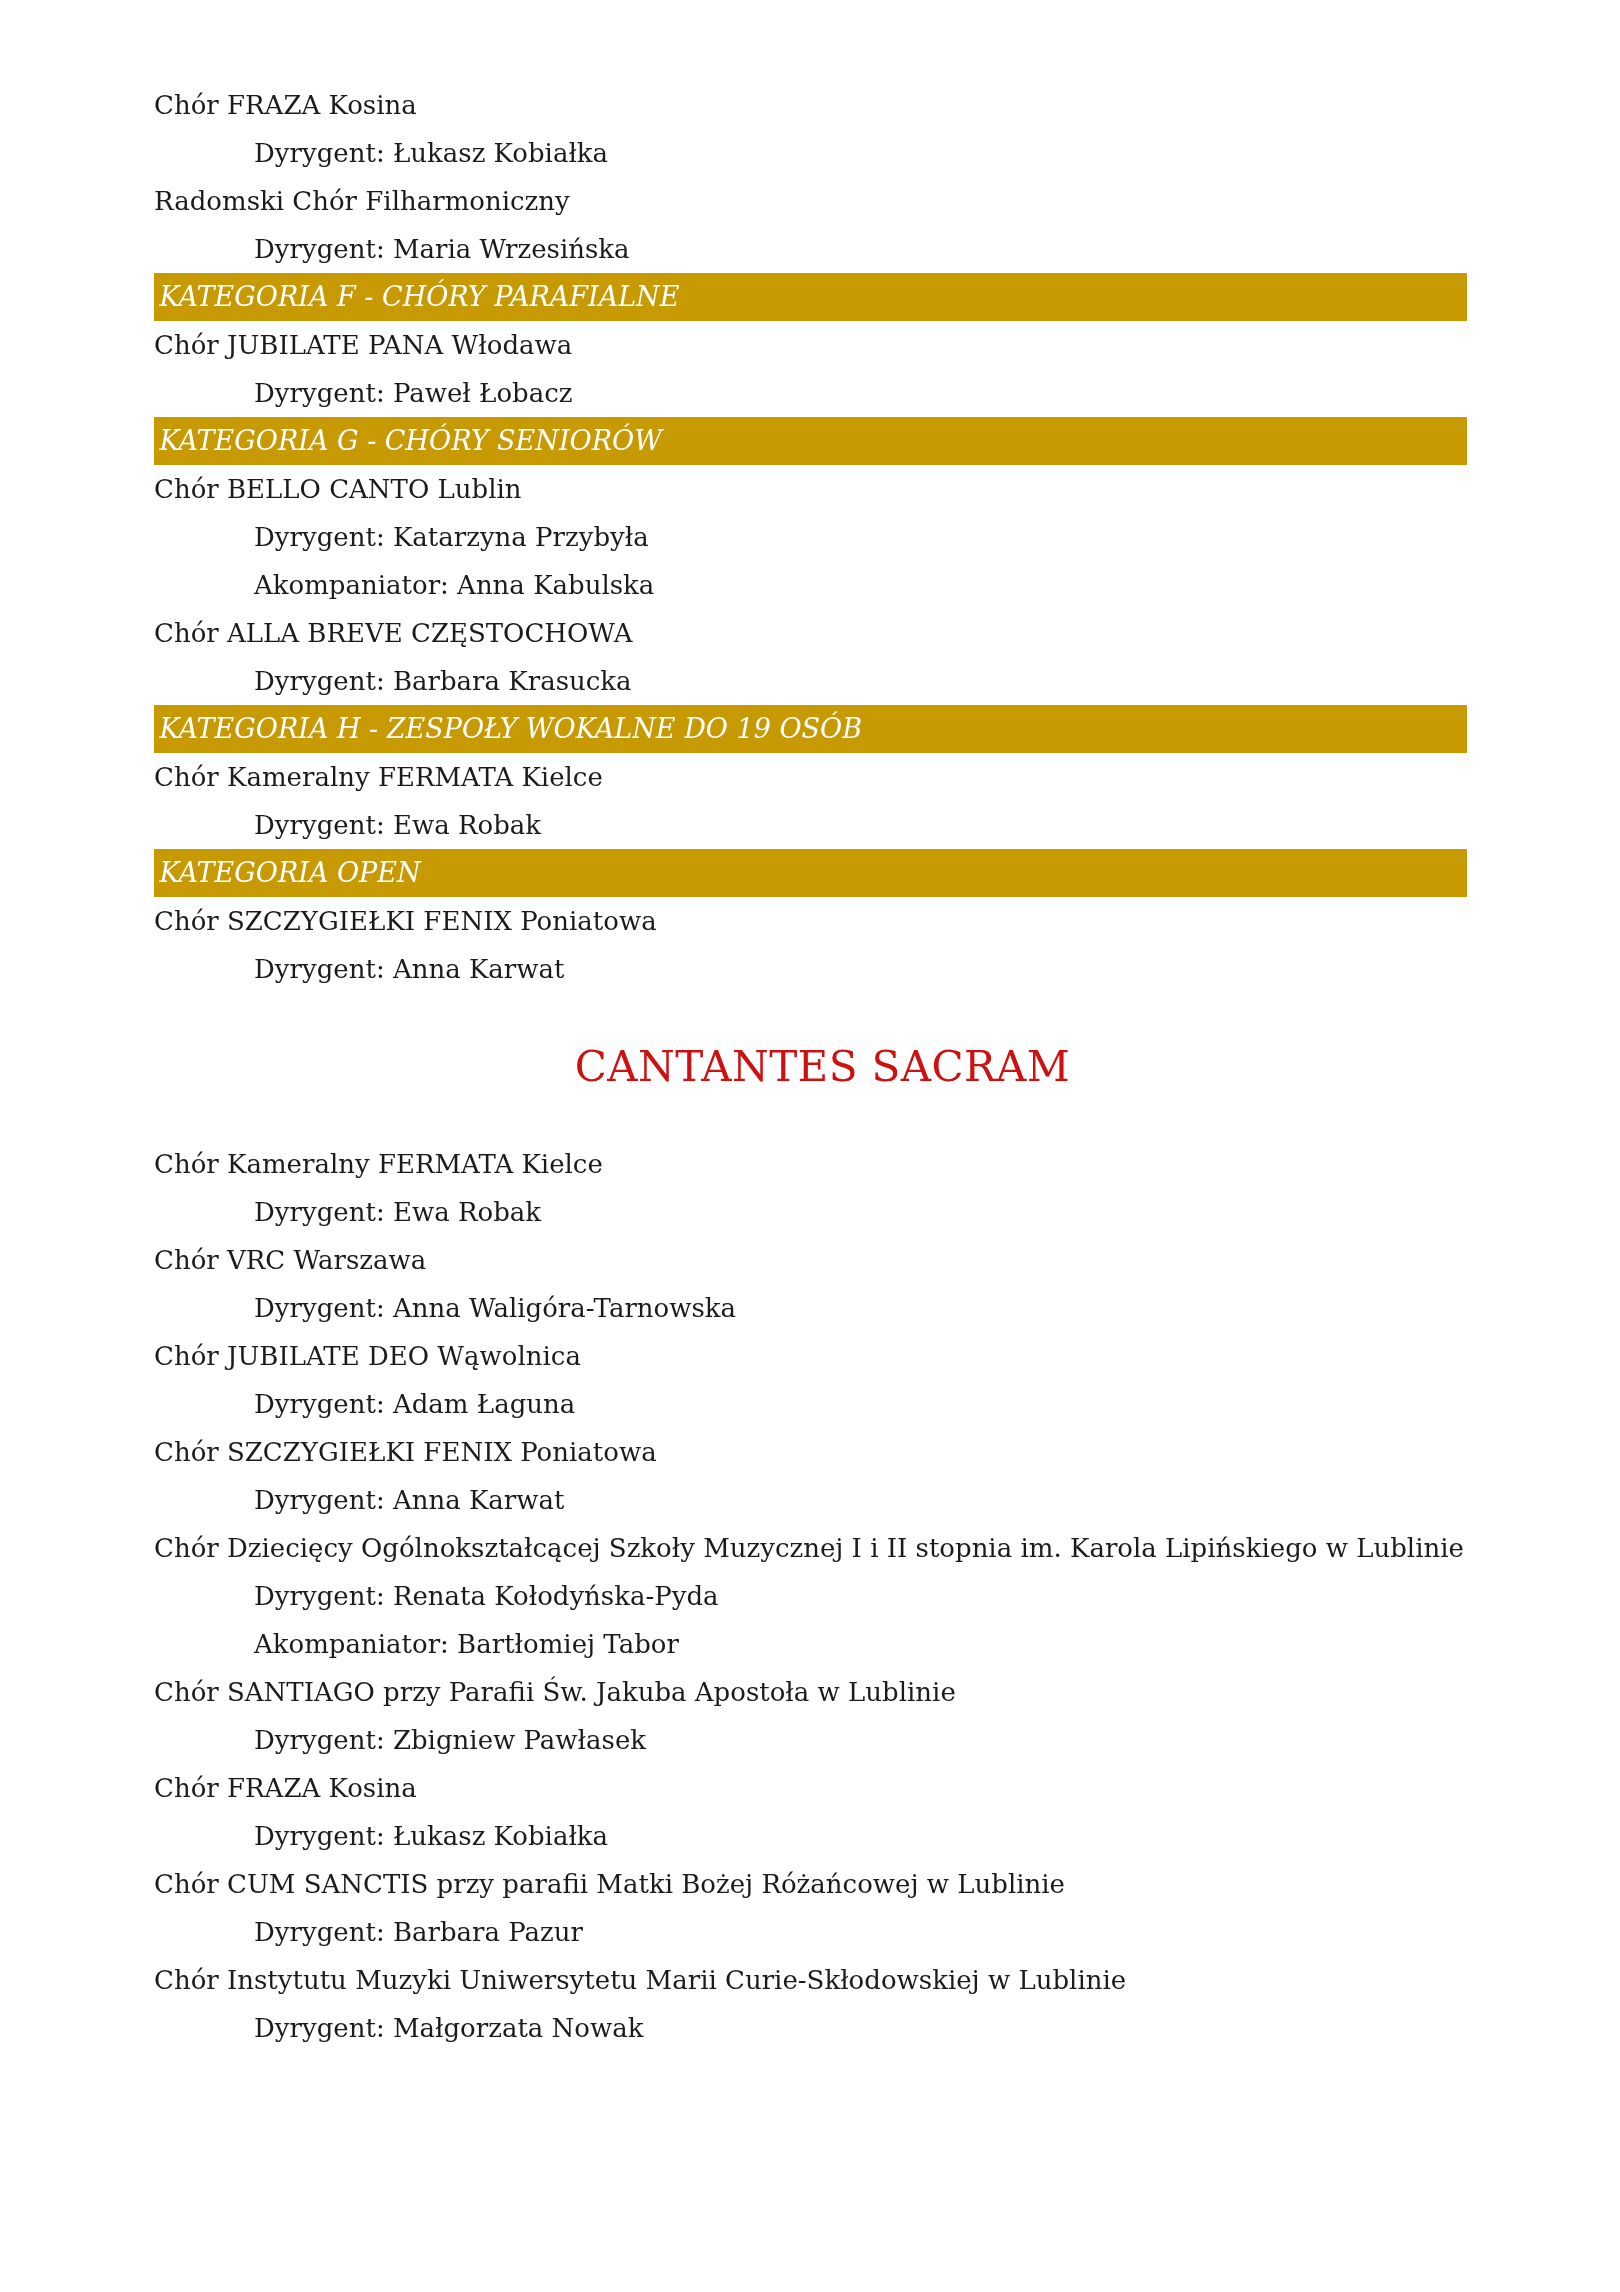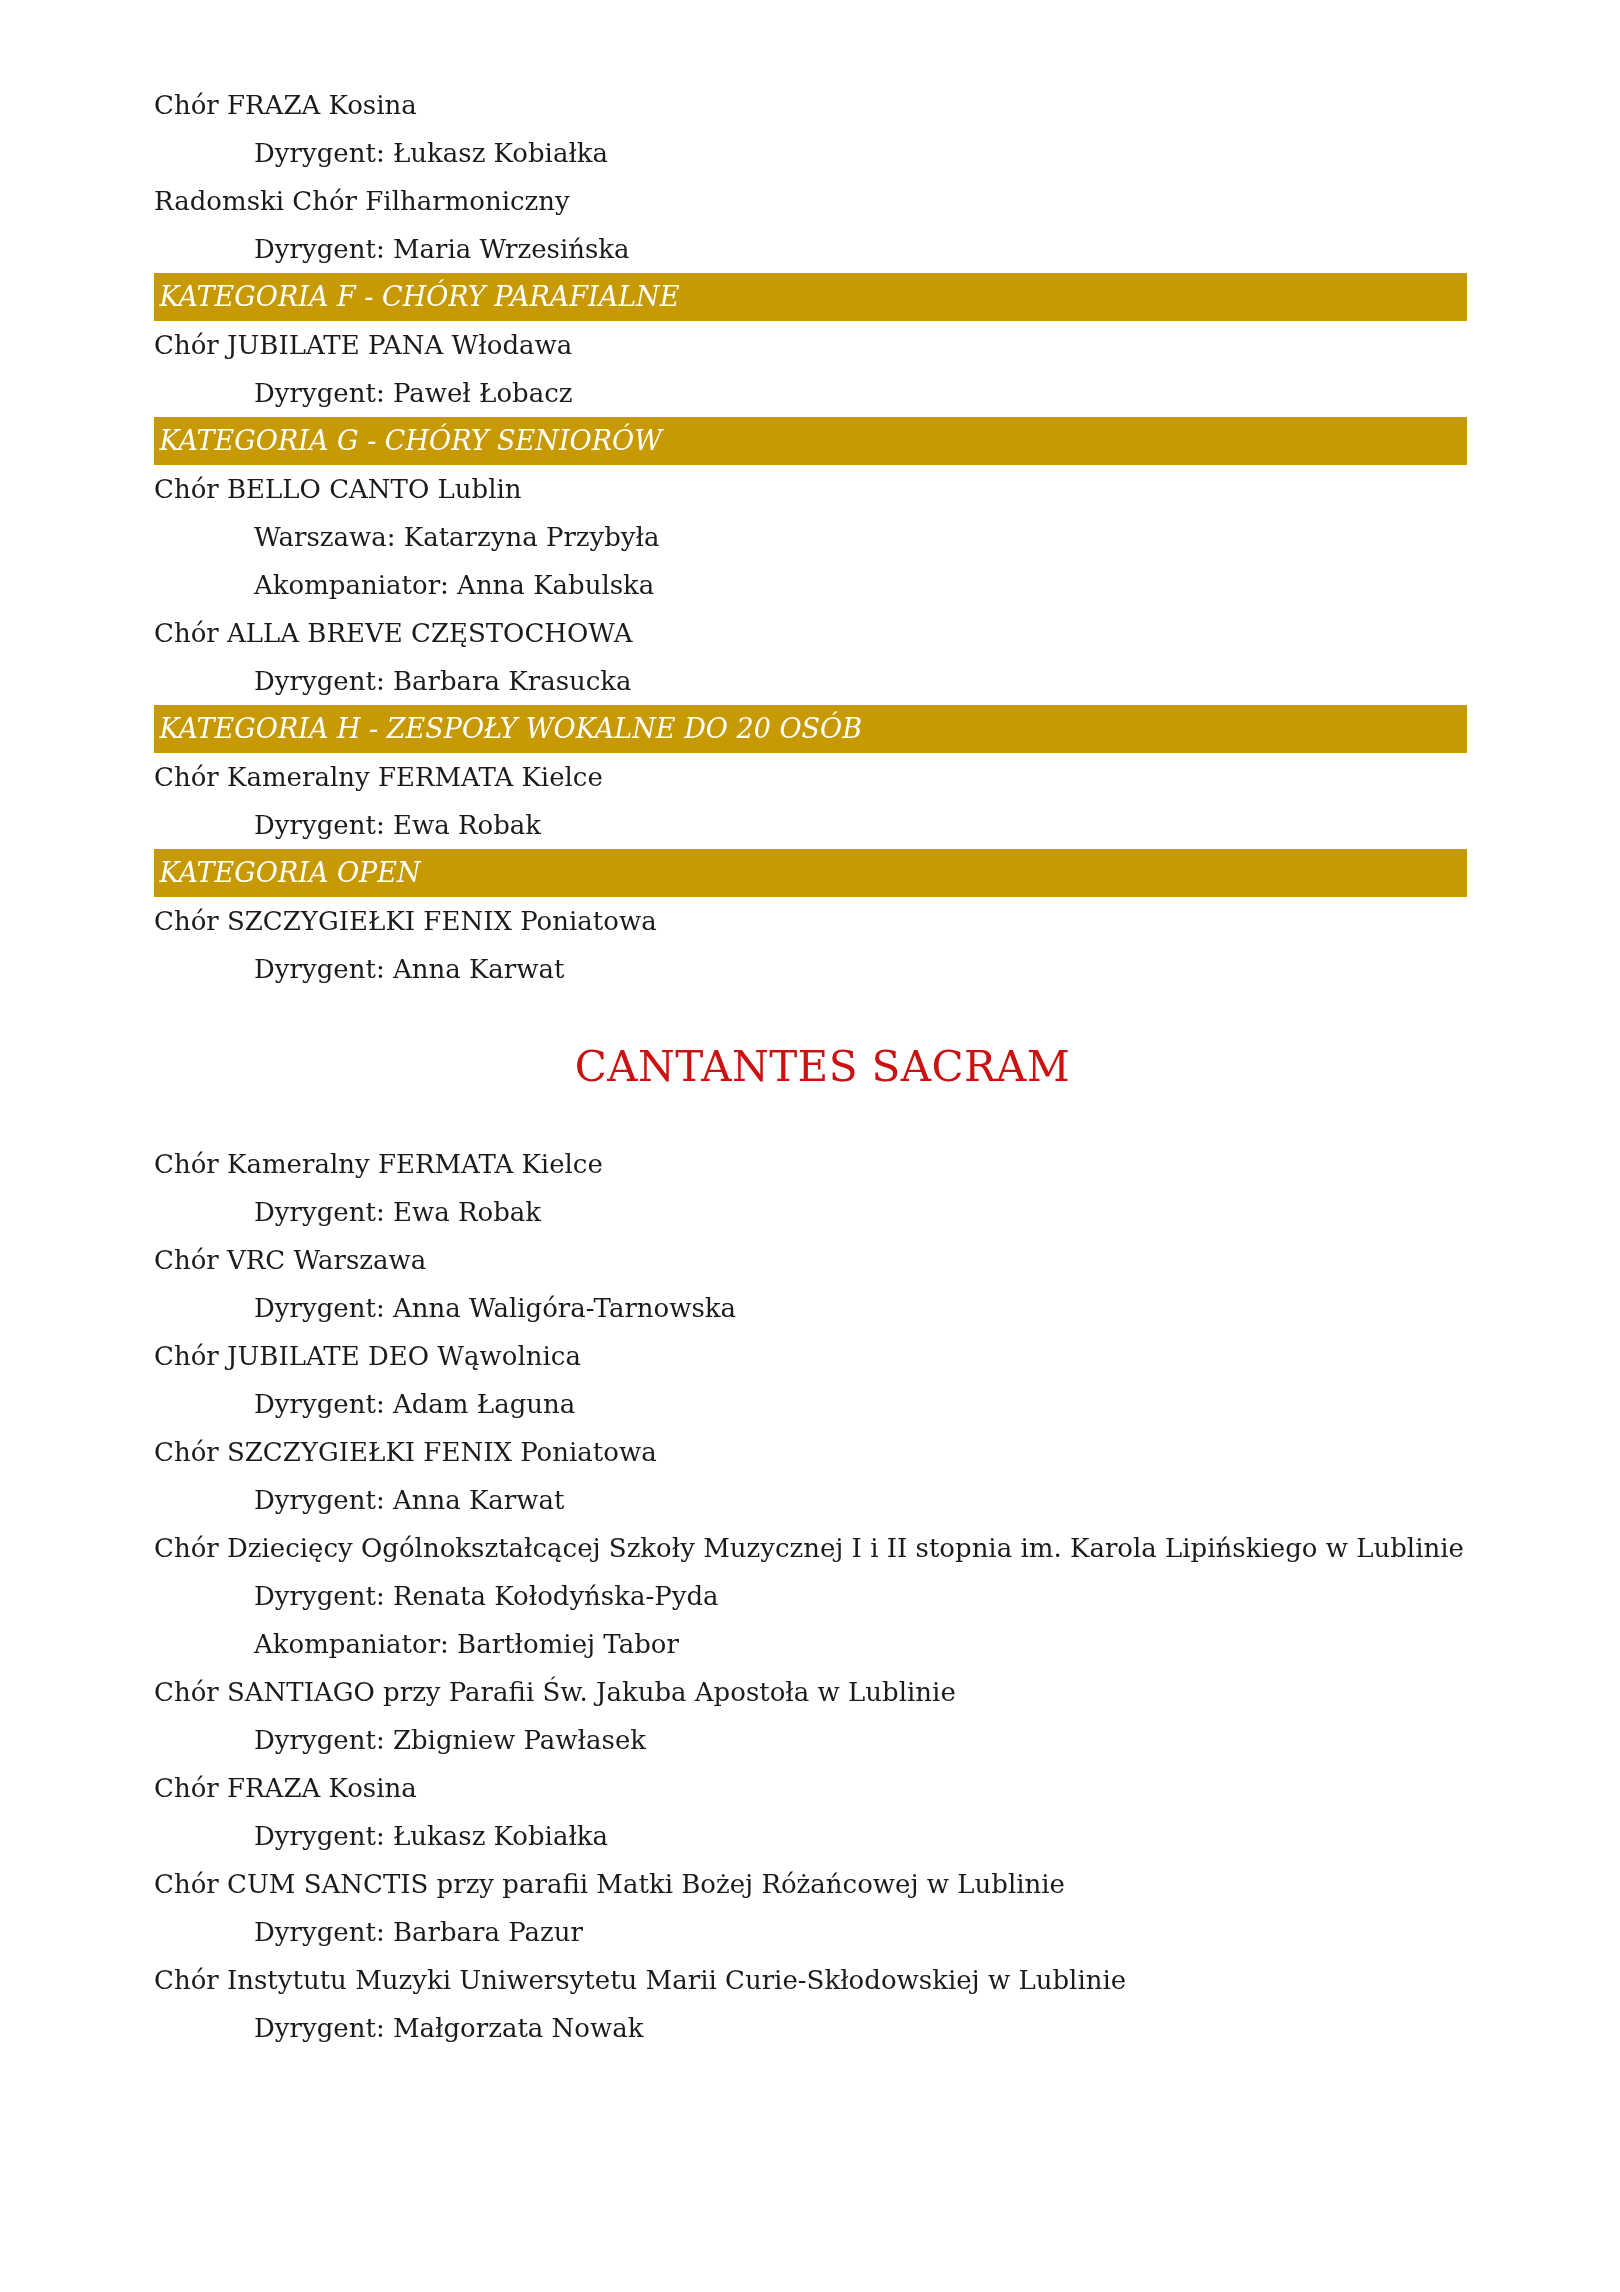--- a/index.html
+++ b/index.html
@@ -62,25 +62,25 @@
     <div id="list-before">
         <div class="line choir">Chór FRAZA Kosina</div>
         <div class="line role">Dyrygent: Łukasz Kobiałka</div>
         <div class="line choir">Radomski Chór Filharmoniczny</div>
         <div class="line role">Dyrygent: Maria Wrzesińska</div>
         <div class="line category">KATEGORIA F - CHÓRY PARAFIALNE</div>
         <div class="line choir">Chór JUBILATE PANA Włodawa</div>
         <div class="line role">Dyrygent: Paweł Łobacz</div>
         <div class="line category">KATEGORIA G - CHÓRY SENIORÓW</div>
         <div class="line choir">Chór BELLO CANTO Lublin</div>
-        <div class="line role">Warszawa: Katarzyna Przybyła</div>
+        <div class="line role">Dyrygent: Katarzyna Przybyła</div>
         <div class="line role">Akompaniator: Anna Kabulska</div>
         <div class="line choir">Chór ALLA BREVE CZĘSTOCHOWA</div>
         <div class="line role">Dyrygent: Barbara Krasucka</div>
-        <div class="line category">KATEGORIA H - ZESPOŁY WOKALNE DO 20 OSÓB</div>
+        <div class="line category">KATEGORIA H - ZESPOŁY WOKALNE DO 19 OSÓB</div>
         <div class="line choir">Chór Kameralny FERMATA Kielce</div>
         <div class="line role">Dyrygent: Ewa Robak</div>
         <div class="line category">KATEGORIA OPEN</div>
         <div class="line choir">Chór SZCZYGIEŁKI FENIX Poniatowa</div>
         <div class="line role">Dyrygent: Anna Karwat</div>
       </div>
     <div class="title-block">
       <span class="title-text">CANTANTES SACRAM</span>
     </div>
     <div id="list-after">

